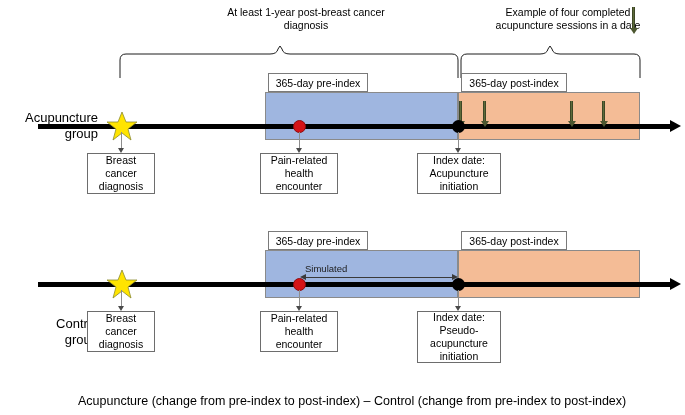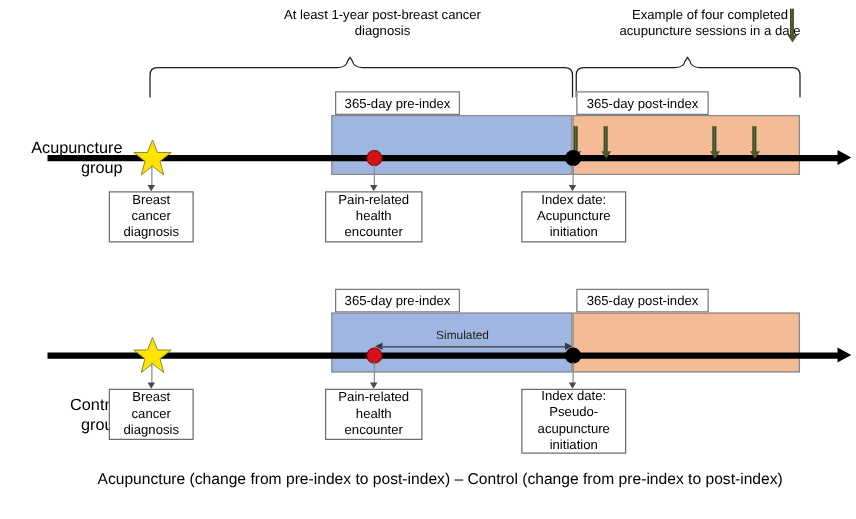--- a/index.html
+++ b/index.html
@@ -132,21 +132,21 @@
   }
   .sim-head-r {
     width: 0; height: 0;
     border-top: 3.5px solid transparent;
     border-bottom: 3.5px solid transparent;
     border-left: 6px solid #3a3a3a;
   }
   .sim-label {
     font-size: 9.5px;
     color: #1b1b1b;
-    text-align: center;
+    text-align: left;
   }
 
   
   .formula-l1 { font-size: 12.5px; color: #000; }
   .formula-l2 { font-size: 12.5px; color: #000; }
 
   svg { display: block; overflow: visible; }
 </style>
 </head>
 <body>
@@ -264,15 +264,15 @@
 cancer
 diagnosis</div>
   <div class="abs callout" style="left:260px; top:311px; width:78px; height:41px;">Pain-related
 health
 encounter</div>
   <div class="abs callout" style="left:417px; top:311px; width:84px; height:52px;">Index date:
 Pseudo-
 acupuncture
 initiation</div>
 
-  <div class="abs formula-l2" style="left:78px; top:376px;">Acupuncture (change from pre-index to post-index) – Control (change from pre-index to post-index)</div>
+  <div class="abs formula-l2" style="left:78px; top:394px;">Acupuncture (change from pre-index to post-index) – Control (change from pre-index to post-index)</div>
 
 </div>
 
 </body></html>

